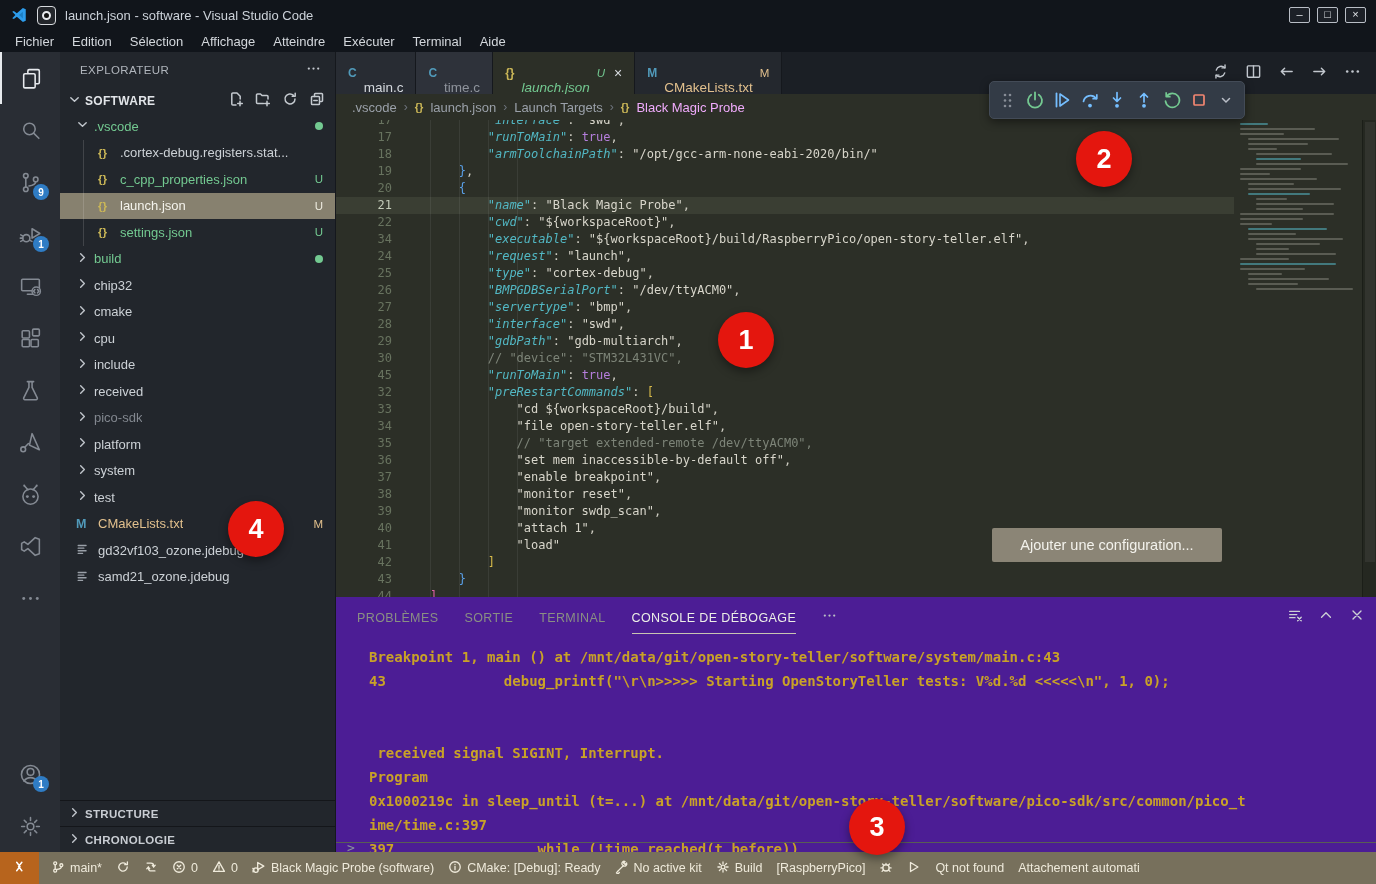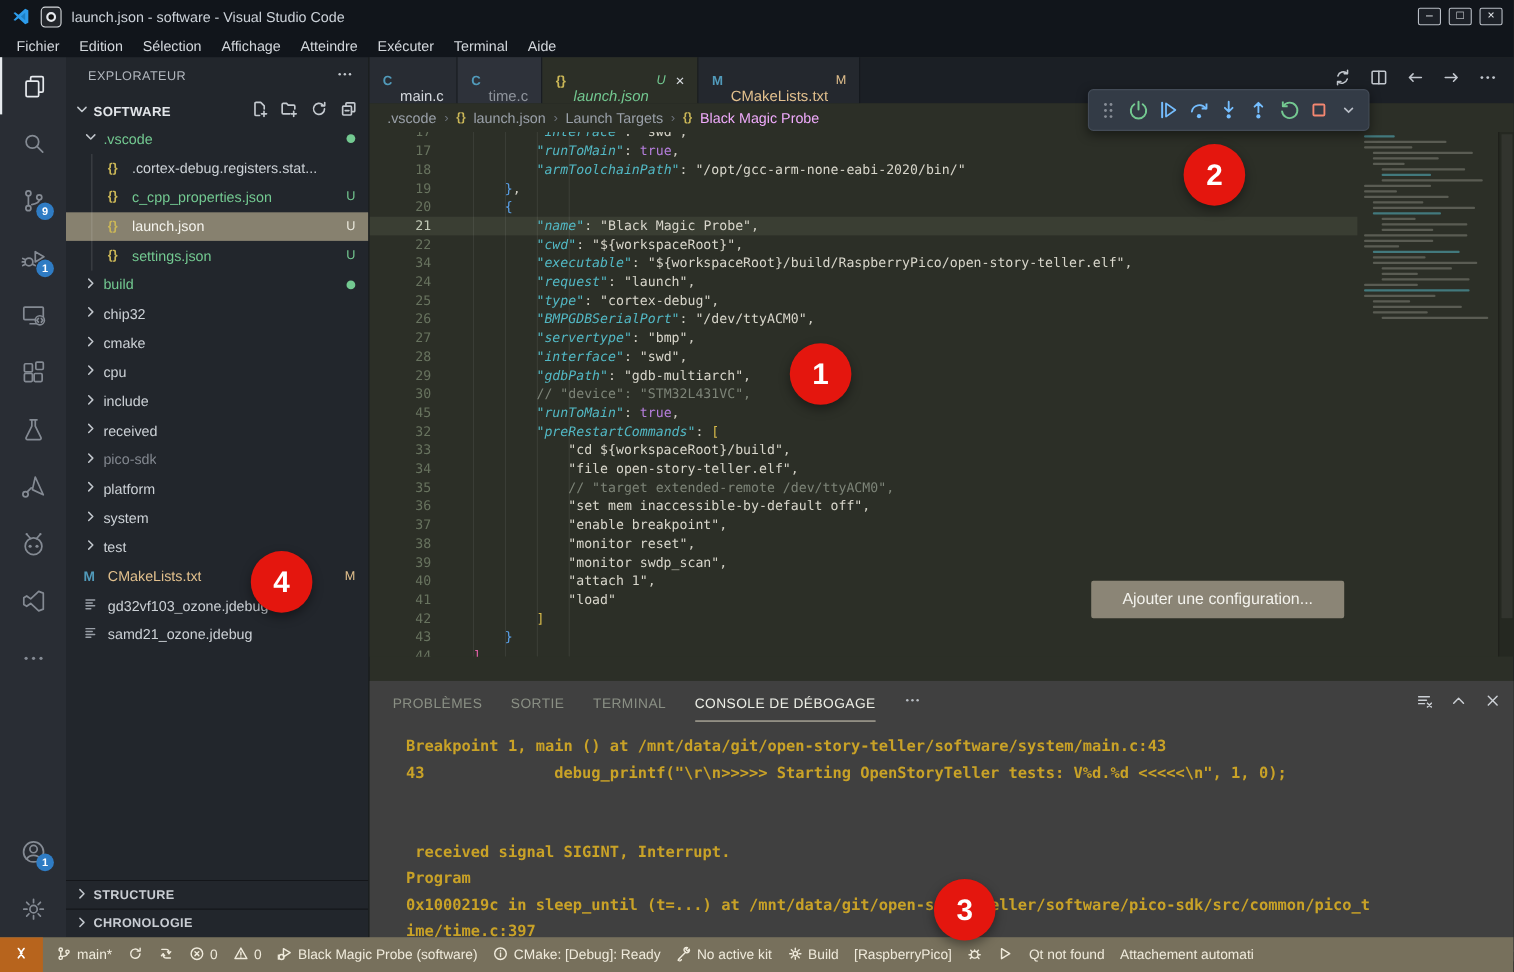--- a/index.html
+++ b/index.html
@@ -133,21 +133,21 @@
     display:flex; align-items:center; padding:0 7px; gap:6px; z-index:5; }
   .dbg-btn { width:24px; height:24px; display:flex; align-items:center; justify-content:center; }
   .dbg-btn svg { width:20px; height:20px; }
   .dbg-btn.grip svg { width:11px; height:17px; }
   .dbg-btn.chev svg { width:12px; height:12px; }
 
   .config-btn { position:absolute; left:656px; top:476px; width:230px; height:34px; background:#8b8576;
     border:none; border-radius:2px; color:#f3f2ec; font-size:14.5px; font-family:"Liberation Sans",sans-serif; }
 
   
-  .panel { position:absolute; left:0; top:567px; width:1041px; height:255px; background:#404040; }
+  .panel { position:absolute; left:0; top:545px; width:1041px; height:255px; background:#4c1d95; }
   .panel-header { position:relative; height:40px; display:flex; align-items:center; gap:26px; padding-left:21px; }
   .panel-tab { font-size:12.5px; letter-spacing:.4px; color:#8a8f84; padding:10px 0 8px; }
   .panel-tab.active { color:#eceee6; border-bottom:1px solid #c9c4b2; }
   .panel-more { color:#b9bec4; }
   .panel-more svg { width:15px; height:15px; }
   .filter { position:absolute; right:100px; top:7px; width:366px; height:26px; background:#3d423c;
     border:none; color:#d8dad2; font-size:12.5px; padding:0 8px; outline:none; }
   .filter::placeholder { color:#969c93; }
   .panel-actions { position:absolute; right:12px; top:0; height:40px; display:flex; align-items:center;
     gap:15px; color:#ccd0d5; }

